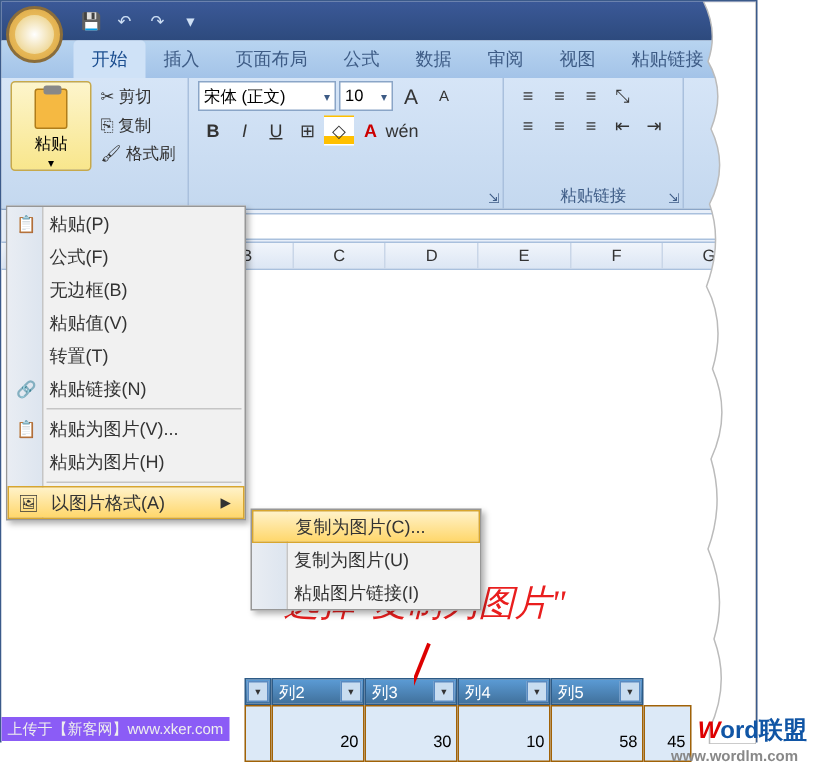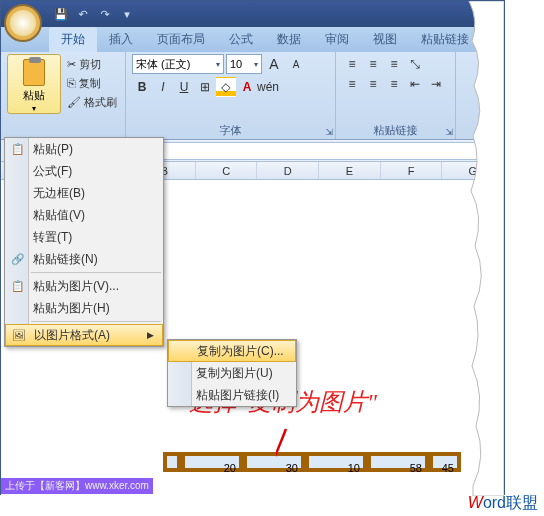--- a/index.html
+++ b/index.html
@@ -40,31 +40,31 @@
 .sheet{position:relative;height:340px;background:#fff}
 .col-hdrs{display:flex;height:18px;background:linear-gradient(#f1f5fb,#dce6f4);border-bottom:1px solid #a9c0dd}
 .row-hdr-space{width:28px;border-right:1px solid #a9c0dd}
 .col-hdr{width:74px;text-align:center;font-size:11px;border-right:1px solid #c9d6e8;display:flex;align-items:center;justify-content:center;color:#333}
 .context-menu{position:absolute;top:136px;left:3px;width:160px;background:#f1f1f1;border:1px solid #979797;box-shadow:2px 2px 4px rgba(0,0,0,0.3);z-index:20}
 .menu-item{height:22px;display:flex;align-items:center;font-size:12px;padding:0 8px 0 28px;position:relative;color:#333}
 .menu-item.hl{background:linear-gradient(#fff2c9,#ffd76b);border:1px solid #d8a62e}
 .menu-item .micon{position:absolute;left:5px;width:16px;display:flex;align-items:center;justify-content:center;font-size:11px}
 .menu-item .arrow{margin-left:auto;font-size:9px}
 .menu-strip{position:absolute;left:0;top:0;bottom:0;width:24px;background:linear-gradient(90deg,#e9edf3,#dde5ef);border-right:1px solid #c5c5c5}
-.submenu{position:absolute;top:338px;left:166px;width:130px;background:#f1f1f1;border:1px solid #979797;box-shadow:2px 2px 4px rgba(0,0,0,0.3);z-index:21}
+.submenu{position:absolute;top:338px;left:166px;width:154px;background:#f1f1f1;border:1px solid #979797;box-shadow:2px 2px 4px rgba(0,0,0,0.3);z-index:21}
 .sub-strip{position:absolute;left:0;top:0;bottom:0;width:24px;background:linear-gradient(90deg,#e9edf3,#dde5ef);border-right:1px solid #c5c5c5}
 .red-text{position:absolute;top:224px;left:188px;font-size:24px;color:#e91e1e;font-style:italic;font-family:"KaiTi","STKaiti",serif;z-index:15}
 .arrow-line{position:absolute;top:262px;left:275px;z-index:18;pointer-events:none}
 .table-sel{position:absolute;top:290px;left:162px;z-index:12}
 .tbl-hdr{display:flex;height:18px}
 .tbl-hdr-cell{width:62px;background:linear-gradient(#5b9bd5,#41719c);color:#fff;font-size:11px;display:flex;align-items:center;padding:0 4px;border:1px solid #2e5b86;position:relative}
 .tbl-hdr-cell .fbtn{position:absolute;right:1px;width:14px;height:14px;background:#c9ddf0;border:1px solid #5a8ac0;font-size:7px;display:flex;align-items:center;justify-content:center;color:#333}
 .tbl-data{display:flex;height:17px}
-.tbl-cell{width:62px;background:#dce9f7;border:4px solid #a16207;font-size:11px;padding:6px 3px;text-align:right}
-.watermark{position:absolute;bottom:2px;right:6px;font-size:16px;font-weight:normal;z-index:30}
+.tbl-cell{width:62px;background:#dce9f7;border:1px solid #a16207;font-size:11px;padding:18px 3px;text-align:right}
+.watermark{position:absolute;bottom:18px;right:6px;font-size:16px;font-weight:bold;z-index:30}
 .wm-w{color:#d00;font-style:italic}.wm-ord{color:#1055a5}.wm-cn{color:#1055a5}
 .watermark-url{position:absolute;bottom:-12px;right:6px;font-size:10px;color:#888}
 .credit{position:absolute;bottom:0;left:0;background:#8b5cf6;color:#eee;font-size:10px;padding:1px 4px;z-index:30}
 .torn-edge{position:absolute;top:0;right:0;width:40px;height:495px;overflow:hidden;z-index:25}
 .torn-edge svg{width:40px;height:495px}
 u{text-decoration:underline}
 </style>
 </head>
 <body>
 
@@ -137,21 +137,20 @@
         <div class="font-btn">
             <u>U</u>
           </div>
         <div class="font-btn">⊞</div>
         <div class="font-btn" style="background:linear-gradient(#fff 70%,#ffc000 70%)">◇</div>
         <div class="font-btn" style="color:#c00">
             <b>A</b>
           </div>
         <div class="font-btn">wén</div>
       </div>
-      <div class="group-label">字体</div>
       <div class="dlauncher">⇲</div>
     </div>
     <div class="ribbon-group align-group" style="width:120px">
       <div class="align-btns">
         <div class="font-btn">≡</div>
         <div class="font-btn">≡</div>
         <div class="font-btn">≡</div>
         <div class="font-btn">⤡</div>
       </div>
       <div class="align-btns">
@@ -188,20 +187,41 @@
     <svg class="arrow-line" width="50" height="90">
       <defs>
           <marker id="ah" markerWidth="10" markerHeight="10" refX="6" refY="3" orient="auto">
             <path d="M0,0 L0,6 L8,3 z" fill="#d00"></path>
           </marker>
         </defs>
       <line x1="10" y1="5" x2="-20" y2="80" stroke="#d00" stroke-width="2.5" marker-end="url(#ah)"></line>
     </svg>
 
     <div class="table-sel">
+      <div class="tbl-hdr">
+        <div class="tbl-hdr-cell" style="width:18px">
+            <div class="fbtn">▾</div>
+          </div>
+        <div class="tbl-hdr-cell">
+            <span>列2</span>
+            <div class="fbtn">▾</div>
+          </div>
+        <div class="tbl-hdr-cell">
+            <span>列3</span>
+            <div class="fbtn">▾</div>
+          </div>
+        <div class="tbl-hdr-cell">
+            <span>列4</span>
+            <div class="fbtn">▾</div>
+          </div>
+        <div class="tbl-hdr-cell">
+            <span>列5</span>
+            <div class="fbtn">▾</div>
+          </div>
+      </div>
       <div class="tbl-data">
         <div class="tbl-cell" style="width:18px"></div>
         <div class="tbl-cell">20</div>
         <div class="tbl-cell">30</div>
         <div class="tbl-cell">10</div>
         <div class="tbl-cell">58</div>
         <div class="tbl-cell" style="width:32px">45</div>
       </div>
     </div>
 

